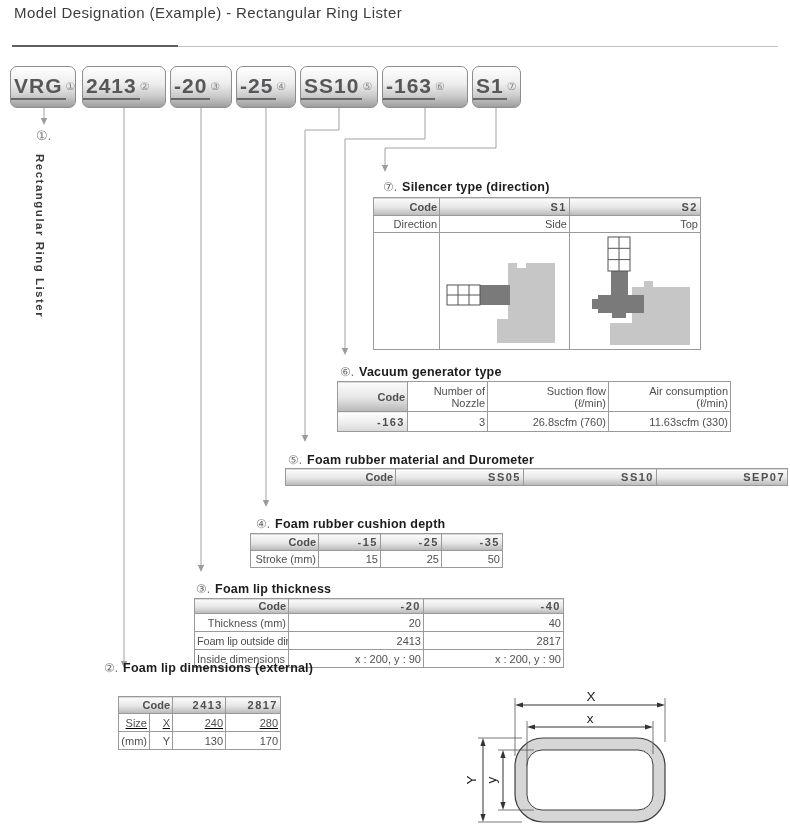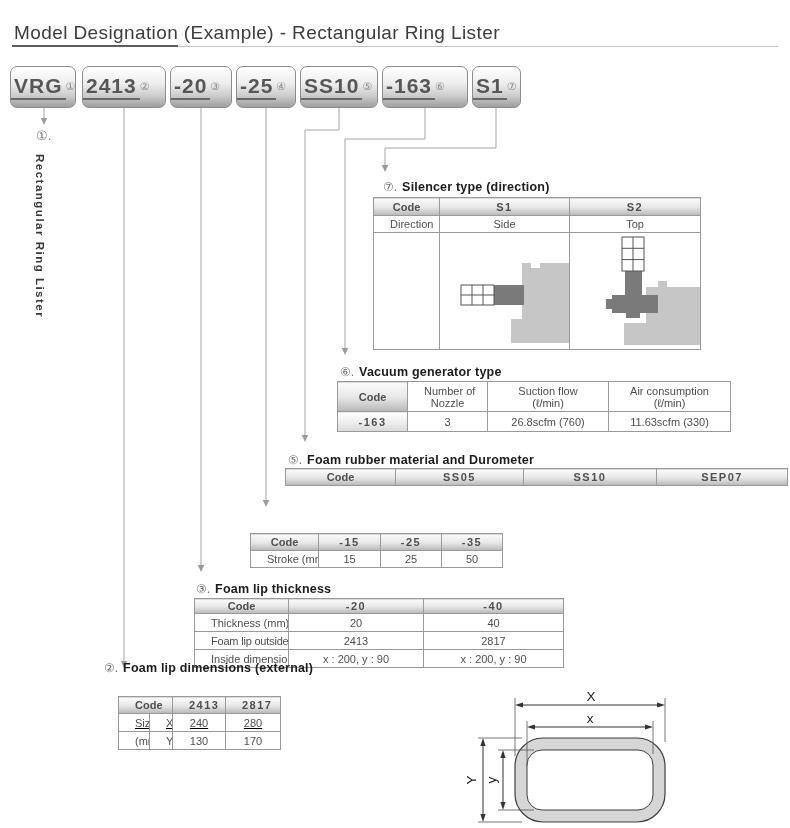--- a/index.html
+++ b/index.html
@@ -1,41 +1,41 @@
 <!DOCTYPE html>
 <html><head>
 <meta charset="utf-8">
 <style>
   html,body{margin:0;padding:0;background:#fff;}
   .canvas{position:relative;width:790px;height:828px;background:#fff;overflow:hidden;
           font-family:"Liberation Sans", sans-serif;}
   .abs{position:absolute;}
   
-  .page-title{left:14px;top:22px;font-size:19px;color:#3d3d3d;letter-spacing:.4px;white-space:nowrap;}
+  .page-title{left:14px;top:4px;font-size:15px;color:#3d3d3d;letter-spacing:.4px;white-space:nowrap;}
   .rule-dark{left:12px;top:45px;width:166px;height:2px;background:#5f5f5f;}
   .rule-light{left:178px;top:46px;width:600px;height:1px;background:#c2c2c2;}
   
   .badge{top:66px;height:42px;border:1px solid #8d8d8d;border-radius:7px;
          background:linear-gradient(180deg,#ffffff 0%,#ededed 42%,#cccccc 72%,#9e9e9e 100%);
          box-shadow:inset 0 1px 0 #fff;display:flex;flex-direction:row;align-items:center;box-sizing:border-box;}
   .badge .code{font-size:21px;font-weight:bold;color:#57575a;line-height:1.05;margin-top:1px;
                border-bottom:2px solid #68686a;padding:0 3px 1px;letter-spacing:1px;white-space:nowrap;}
   .badge .bnum{font-size:11px;color:#8a8a8a;line-height:1.25;}
   
   .side-num{left:36px;top:128px;font-size:13px;color:#777;}
   .side-label{left:34px;top:154px;height:185px;writing-mode:vertical-rl;font-size:11.5px;
               font-weight:bold;color:#3a3a3a;letter-spacing:1.5px;white-space:nowrap;}
   
   .sec{white-space:nowrap;}
   .sec .cn{font-size:12px;color:#6e6e6e;}
   .sec .st{font-size:12.5px;font-weight:bold;color:#1c1c1c;margin-left:5px;letter-spacing:.2px;}
   
   table.tb{border-collapse:collapse;table-layout:fixed;position:absolute;background:#fff;}
-  table.tb td{border:1px solid #9a9a9a;text-align:center;vertical-align:middle;
-              font-size:11px;color:#4f4f4f;padding:0 16px;overflow:hidden;white-space:nowrap;}
+  table.tb td{border:1px solid #9a9a9a;text-align:right;vertical-align:middle;
+              font-size:11px;color:#4f4f4f;padding:0 2px;overflow:hidden;white-space:nowrap;}
   td.g{background:linear-gradient(180deg,#fbfbfb 0%,#e7e7e7 52%,#b7b7b7 100%);
        font-weight:bold;color:#474747;}
   td.big{font-size:13.5px;letter-spacing:1.5px;}
   td.small{font-size:10.5px;}
   td.tiny{font-size:8px;letter-spacing:-0.2px;}
   td.codeval{font-weight:bold;font-size:13px;letter-spacing:1.5px;color:#222;
              background:linear-gradient(180deg,#ffffff 0%,#ededed 55%,#d8d8d8 100%);}
   td.dim{color:#666;}
   td.imgcell{vertical-align:bottom;padding:0;}
   svg text{font-family:"Liberation Sans", sans-serif;}
@@ -207,20 +207,23 @@
     <tbody>
         <tr style="height:17px;">
       <td class="g">Code</td>
       <td class="g big">SS05</td>
       <td class="g big">SS10</td>
       <td class="g big">SEP07</td>
     </tr>
   </tbody>
     </table>
 
+  <div class="abs sec" style="left:256px;top:514px;">
+    <span class="cn">④.</span><span class="st">Foam rubber cushion depth</span>
+  </div>
   <table class="tb" style="left:250px;top:533px;width:252px;">
     <colgroup>
         <col style="width:68px">
         <col style="width:62px">
         <col style="width:61px">
         <col style="width:61px">
       </colgroup>
     <tbody>
         <tr style="height:17px;">
       <td class="g">Code</td>

